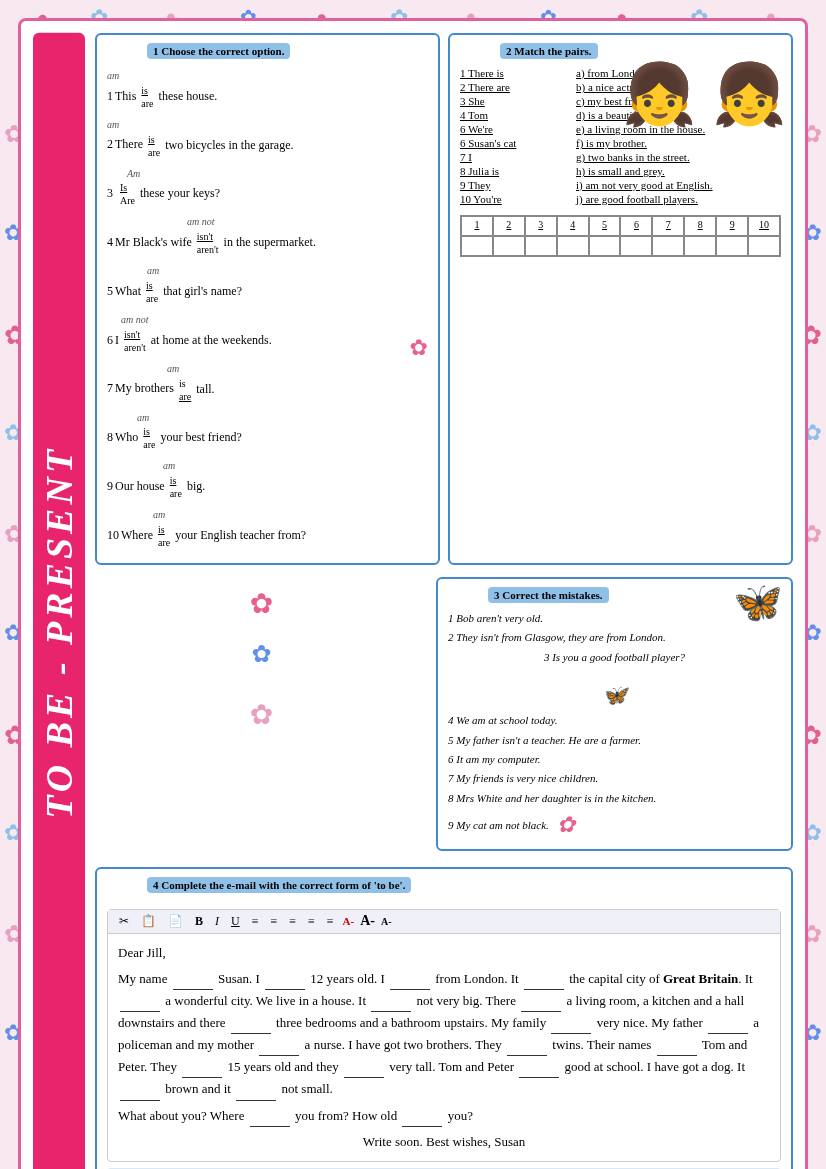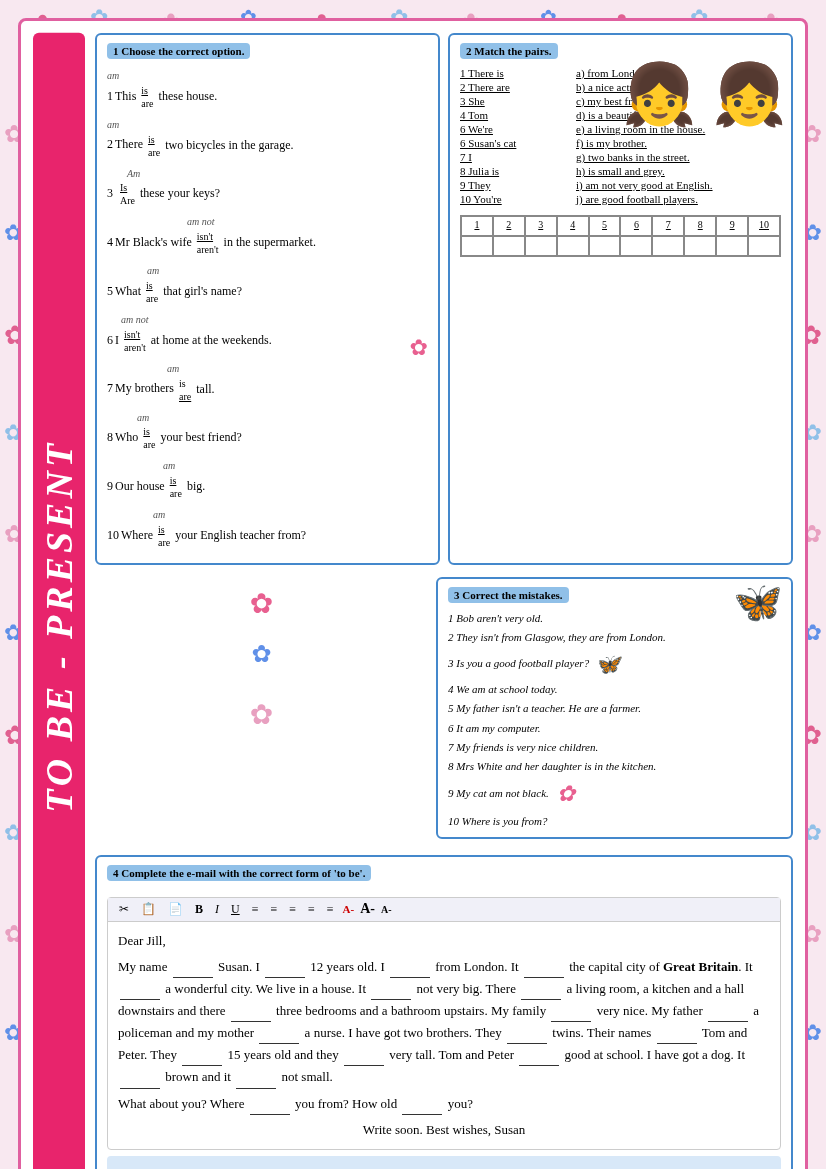--- a/index.html
+++ b/index.html
@@ -96,20 +96,21 @@
     }
 
     .exercise-title {
       background: #90c0e8;
       border-radius: 4px;
       padding: 2px 6px;
       font-size: 11px;
       font-weight: bold;
       margin-bottom: 8px;
       display: inline-block;
+      margin-left: 40px;
     }
 
     
     .ex1-item {
       margin-bottom: 6px;
       line-height: 1.4;
     }
 
     
     .ex2-pairs {
@@ -513,34 +514,33 @@
           <div class="exercise-title">
             <span>3 Correct the mistakes.</span>
           </div>
 
           
           <div style="position:absolute;right:8px;top:0;font-size:40px;">🦋</div>
 
           <div class="ex3-items">
             <div class="ex3-item">1 Bob aren't very old.</div>
             <div class="ex3-item">2 They isn't from Glasgow, they are from London.</div>
-            <div class="ex3-item" style="display:flex;align-items:center;gap:6px;">
+            <div class="ex3-item" style="display:flex;align-items:center;gap:16px;flex-direction:column;">
               <span>3 Is you a good football player?</span>
               <span style="font-size:20px;">🦋</span>
             </div>
             <div class="ex3-item">4 We am at school today.</div>
             <div class="ex3-item">5 My father isn't a teacher. He are a farmer.</div>
             <div class="ex3-item">6 It am my computer.</div>
             <div class="ex3-item">7 My friends is very nice children.</div>
             <div class="ex3-item">8 Mrs White and her daughter is in the kitchen.</div>
             <div class="ex3-item" style="display:flex;align-items:center;gap:8px;">
               <span>9 My cat am not black.</span>
               <span style="font-size:22px;color:#e86090;">✿</span>
             </div>
-            <div class="ex3-item">10 Where is you from?</div>
           </div>
         </div>
       </div>
 
       <div class="ex4-box">
         <div class="exercise-title">
           <span>4 Complete the e-mail with the correct form of 'to be'.</span>
         </div>
 
         <div class="email-container">

